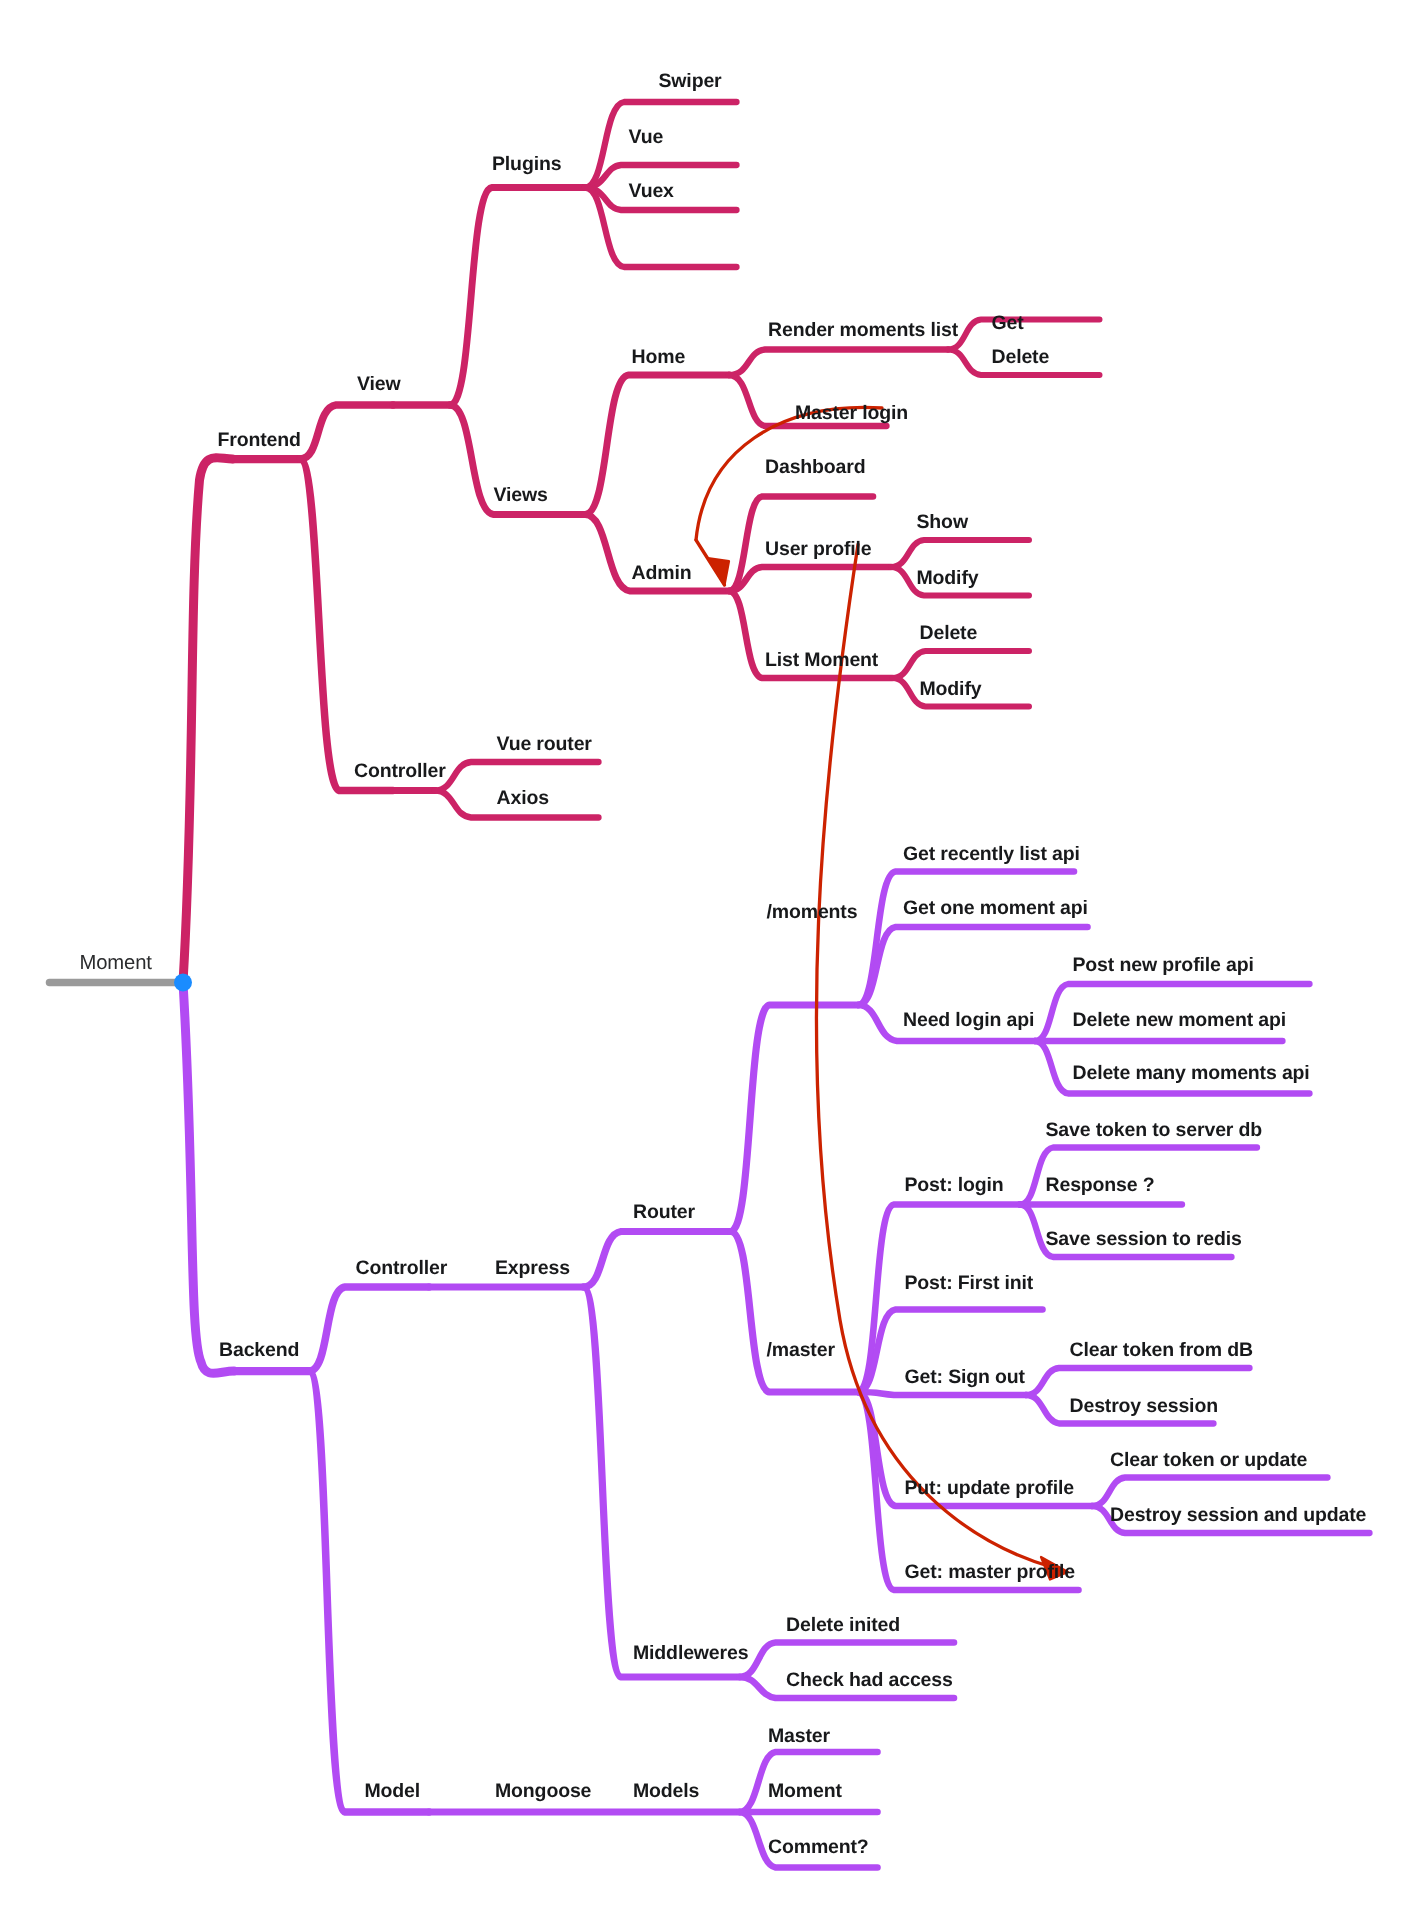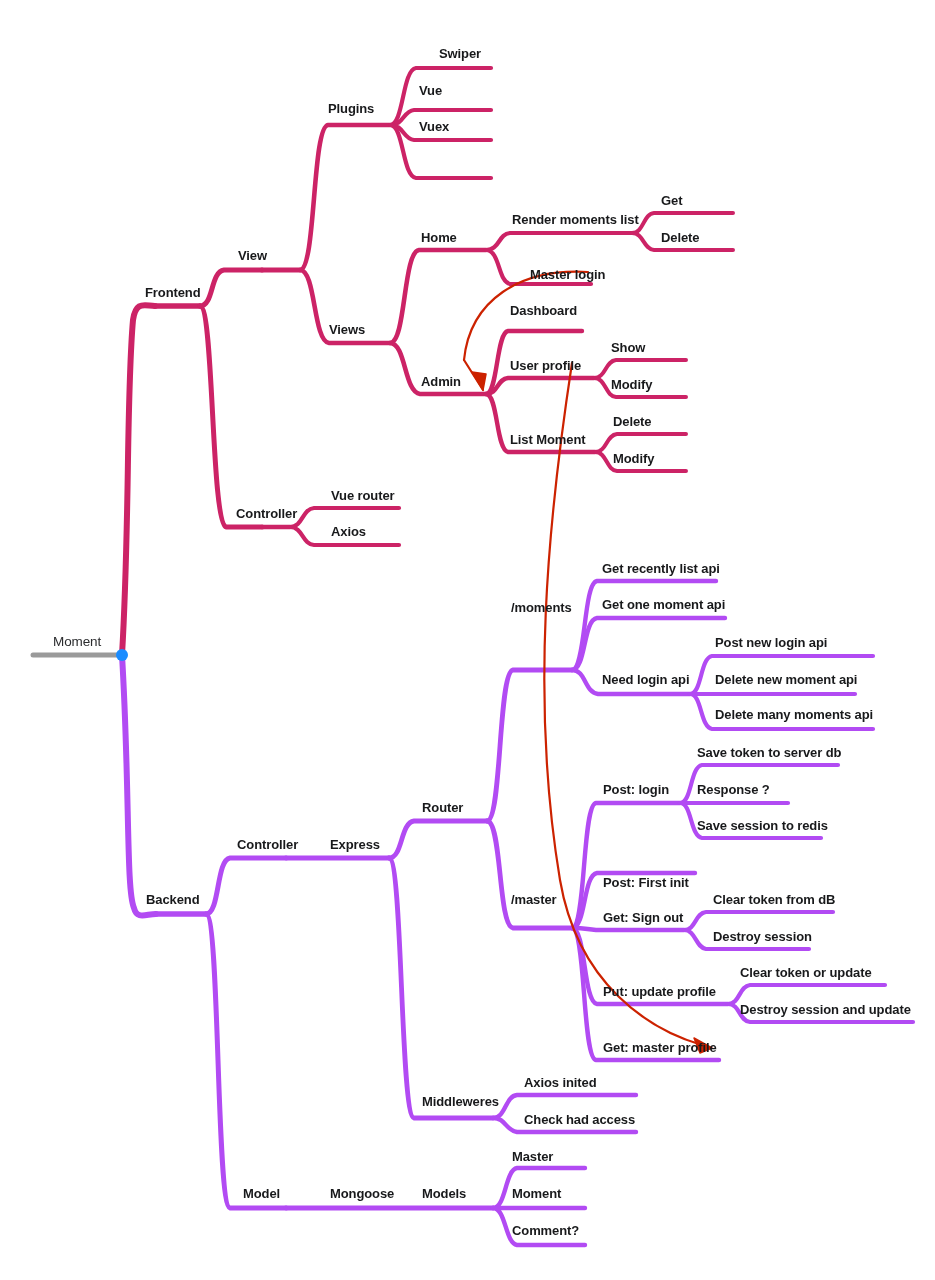--- a/index.html
+++ b/index.html
@@ -159,21 +159,21 @@
   <div class="node-label" style="left:328px; top:102px;">Plugins</div>
   <div class="node-label" style="left:419px; top:47px;margin-left:20px;">Swiper</div>
   <div class="node-label" style="left:419px; top:84px;">Vue</div>
   <div class="node-label" style="left:419px; top:120px;">Vuex</div>
   <div class="node-label" style="left:419px; top:158px;"></div>
 
   <div class="node-label" style="left:329px; top:323px;">Views</div>
   <div class="node-label" style="left:421px; top:231px;">Home</div>
   <div class="node-label" style="left:512px; top:213px;">Render moments list</div>
   <div class="node-label" style="left:530px; top:268px;">Master login</div>
-  <div class="node-label" style="left:661px; top:194px;">Get</div>
+  <div class="node-label" style="left:661px; top:208px;">Get</div>
   <div class="node-label" style="left:661px; top:231px;">Delete</div>
 
   <div class="node-label" style="left:421px; top:375px;">Admin</div>
   <div class="node-label" style="left:510px; top:304px;">Dashboard</div>
   <div class="node-label" style="left:510px; top:359px;">User profile</div>
   <div class="node-label" style="left:510px; top:433px;">List Moment</div>
   <div class="node-label" style="left:611px; top:341px;">Show</div>
   <div class="node-label" style="left:611px; top:378px;">Modify</div>
   <div class="node-label" style="left:613px; top:415px;">Delete</div>
   <div class="node-label" style="left:613px; top:452px;">Modify</div>
@@ -184,43 +184,43 @@
 
   <div class="node-label" style="left:146px; top:893px;">Backend</div>
   <div class="node-label" style="left:237px; top:838px;">Controller</div>
   <div class="node-label" style="left:330px; top:838px;">Express</div>
   <div class="node-label" style="left:422px; top:801px;">Router</div>
 
   <div class="node-label" style="left:511px; top:601px;">/moments</div>
   <div class="node-label" style="left:602px; top:562px;">Get recently list api</div>
   <div class="node-label" style="left:602px; top:598px;">Get one moment api</div>
   <div class="node-label" style="left:602px; top:673px;">Need login api</div>
-  <div class="node-label" style="left:715px; top:636px;">Post new login api</div>
+  <div class="node-label" style="left:715px; top:636px;">Post new profile api</div>
   <div class="node-label" style="left:715px; top:673px;">Delete new moment api</div>
   <div class="node-label" style="left:715px; top:708px;">Delete many moments api</div>
 
   <div class="node-label" style="left:511px; top:893px;">/master</div>
   <div class="node-label" style="left:603px; top:783px;">Post: login</div>
-  <div class="node-label" style="left:603px; top:876px;text-align:right;">Post: First init</div>
+  <div class="node-label" style="left:603px; top:848px;text-align:right;">Post: First init</div>
   <div class="node-label" style="left:603px; top:911px;">Get: Sign out</div>
   <div class="node-label" style="left:603px; top:985px;">Put: update profile</div>
   <div class="node-label" style="left:603px; top:1041px;text-align:right;">Get: master profile</div>
 
   <div class="node-label" style="left:697px; top:746px;">Save token to server db</div>
   <div class="node-label" style="left:697px; top:783px;">Response ?</div>
   <div class="node-label" style="left:697px; top:819px;">Save session to redis</div>
 
   <div class="node-label" style="left:713px; top:893px;">Clear token from dB</div>
   <div class="node-label" style="left:713px; top:930px;">Destroy session</div>
 
   <div class="node-label" style="left:740px; top:966px;">Clear token or update</div>
   <div class="node-label" style="left:740px; top:1003px;">Destroy session and update</div>
 
   <div class="node-label" style="left:422px; top:1095px;">Middleweres</div>
-  <div class="node-label" style="left:524px; top:1076px;">Axios inited</div>
+  <div class="node-label" style="left:524px; top:1076px;">Delete inited</div>
   <div class="node-label" style="left:524px; top:1113px;">Check had access</div>
 
   <div class="node-label" style="left:243px; top:1187px;">Model</div>
   <div class="node-label" style="left:330px; top:1187px;">Mongoose</div>
   <div class="node-label" style="left:422px; top:1187px;">Models</div>
   <div class="node-label" style="left:512px; top:1150px;">Master</div>
   <div class="node-label" style="left:512px; top:1187px;">Moment</div>
   <div class="node-label" style="left:512px; top:1224px;">Comment?</div>
 
 </div>

